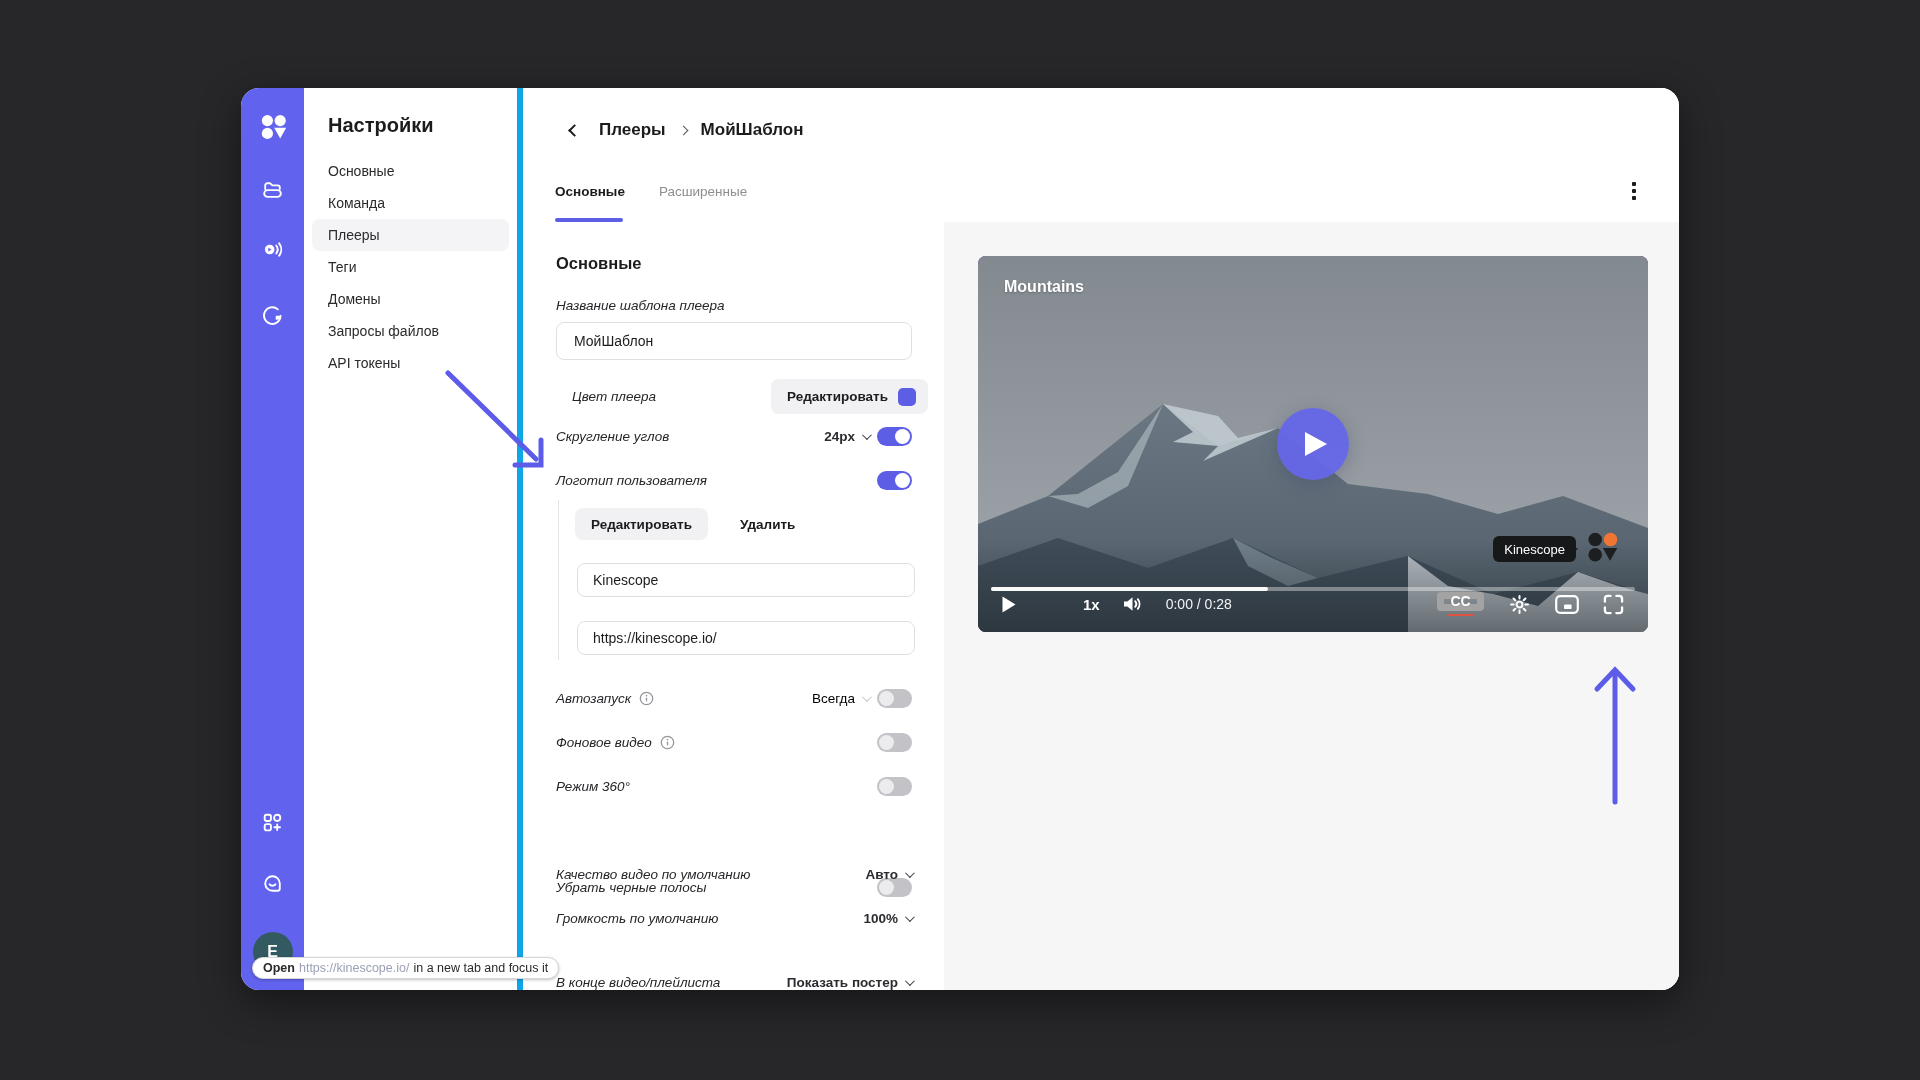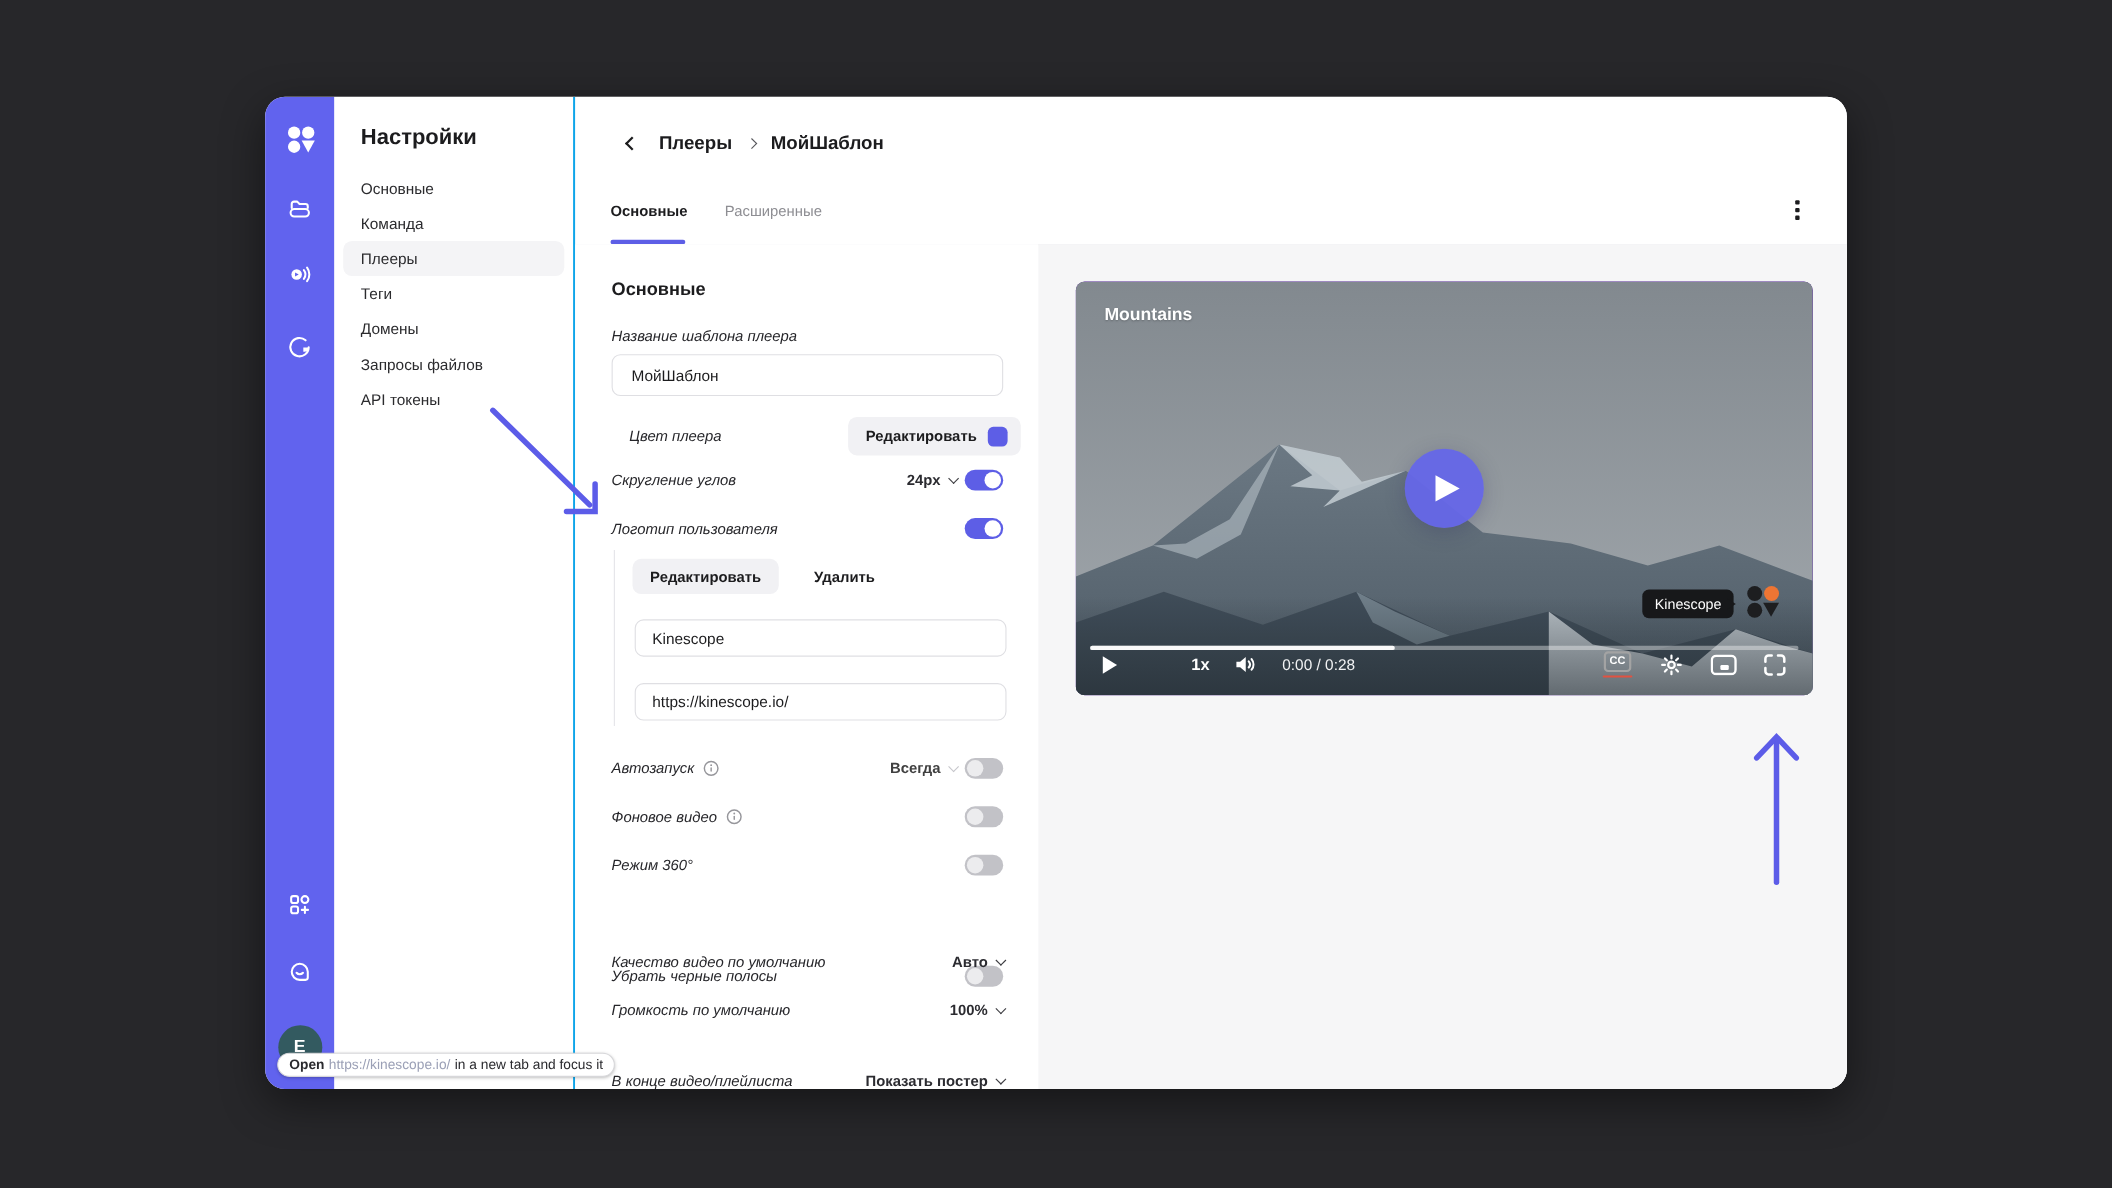--- a/index.html
+++ b/index.html
@@ -9,21 +9,21 @@
   
   .window{position:absolute;left:241px;top:88px;width:1438px;height:902px;background:#fff;
     border-radius:18px;overflow:hidden;box-shadow:0 12px 40px rgba(0,0,0,.45);}
 
   
   .rail{position:absolute;left:0;top:0;width:63px;height:100%;background:#6163ee;}
   .rail-item{position:absolute;left:50%;transform:translateX(-50%);display:flex;align-items:center;justify-content:center;cursor:pointer;}
   .rail svg{display:block;}
 
   
-  .snav{position:absolute;left:63px;top:0;width:219px;height:100%;background:#fff;border-right:2px solid #0ea5e9;}
+  .snav{position:absolute;left:63px;top:0;width:219px;height:100%;background:#fff;border-right:6px solid #0ea5e9;}
   .snav-title{position:absolute;left:24px;top:26px;font-size:20px;font-weight:700;color:#1c1c1e;}
   .snav-list{position:absolute;left:0;top:67px;width:100%;}
   .snav-item{height:32px;margin:0 8px;padding:0 16px;display:flex;align-items:center;border-radius:8px;
     font-size:14px;color:#2b2b2e;cursor:pointer;}
   .snav-item.active{background:#f4f4f6;}
 
   
   .content{position:absolute;left:282px;top:0;right:0;bottom:0;background:#fff;}
   .crumbs{position:absolute;left:40px;top:28px;height:28px;display:flex;align-items:center;gap:14px;}
   .crumb-back{width:22px;height:22px;display:flex;align-items:center;justify-content:center;cursor:pointer;}
@@ -49,21 +49,21 @@
   .t-input{position:absolute;left:33px;width:356px;height:38px;border:1px solid #dfdfe3;border-radius:8px;
     background:#fff;padding:0 17px;font-size:14px;color:#1c1c1e;outline:none;}
   .frow{position:absolute;left:33px;width:356px;height:28px;display:flex;align-items:center;justify-content:space-between;}
   .frow .left{display:flex;align-items:center;gap:8px;}
   .rbtn{display:flex;align-items:center;gap:10px;background:#f1f1f4;border-radius:8px;height:35px;padding:0 12px 0 16px;
     font-size:13.5px;font-weight:700;color:#1c1c1e;cursor:pointer;border:none;}
   .swatch{width:18px;height:18px;border-radius:5px;background:#5d5ee6;}
   .sel{display:flex;align-items:center;gap:7px;cursor:pointer;}
   .sel .v{font-size:13.5px;font-weight:600;color:#2b2b30;}
   .sel .chv{width:7px;height:7px;border-right:1.8px solid #3c3c41;border-bottom:1.8px solid #3c3c41;transform:rotate(45deg) translateY(-2px);}
-  .sel.muted .v{color:#404040;font-weight:700;}
+  .sel.muted .v{color:#000000;font-weight:400;}
   .sel.muted .chv{border-color:#c6c6cb;}
   .tg{width:35px;height:19px;border-radius:10px;position:relative;cursor:pointer;flex:none;}
   .tg.on{background:#5d5ee6;}
   .tg.off{background:#c2c2c7;}
   .tg i{position:absolute;top:2px;width:15px;height:15px;border-radius:50%;}
   .tg.on i{right:2px;background:#fff;}
   .tg.off i{left:2px;background:#ececee;}
   .ctrl-pair{display:flex;align-items:center;gap:8px;}
   .info-ic{width:15px;height:15px;flex:none;}
   .logo-group{position:absolute;left:35px;top:278px;width:354px;height:160px;border-left:1px solid #e4e4e8;padding-left:15px;}
@@ -87,22 +87,22 @@
   .p-progress{position:absolute;left:13px;right:13px;top:331px;height:4px;border-radius:2px;background:rgba(255,255,255,.38);cursor:pointer;}
   .p-progress .loaded{position:absolute;left:0;top:0;bottom:0;width:43%;border-radius:2px;background:rgba(255,255,255,.95);}
   .p-controls{position:absolute;left:0;right:0;bottom:8px;height:40px;display:flex;align-items:center;justify-content:space-between;
     padding:0 24px;}
   .pc-left{display:flex;align-items:center;gap:23px;}
   .pc-right{display:flex;align-items:center;gap:24px;}
   .pc-btn{display:flex;align-items:center;justify-content:center;cursor:pointer;}
   .speed{font-size:15px;font-weight:700;color:#fff;cursor:pointer;margin-left:44px;}
   .ptime{font-size:14px;color:#f2f3f4;}
   .ccwrap{display:flex;flex-direction:column;align-items:center;cursor:pointer;}
-  .ccbox{width:25px;height:19px;border:2px solid #a3a3a3;border-radius:4px;display:flex;align-items:center;justify-content:center;
-    font-size:10px;font-weight:700;color:#fff;}
+  .ccbox{width:47px;height:19px;border:7px solid #a3a3a3;border-radius:4px;display:flex;align-items:center;justify-content:center;
+    font-size:14px;font-weight:700;color:#fff;}
   .ccline{width:27px;height:2.5px;border-radius:1px;background:#e25241;margin-top:3px;}
 
   
   .arrows{position:absolute;inset:0;pointer-events:none;z-index:40;}
   .status-tip{position:absolute;left:252px;top:957px;height:22px;z-index:50;background:#fff;border:1px solid #d7d7da;
     border-radius:11px;display:flex;align-items:center;padding:0 10px;font-size:12.5px;color:#2a2a2e;white-space:nowrap;
     box-shadow:0 1px 3px rgba(0,0,0,.25);gap:4px;}
   .status-tip .op{font-weight:700;}
   .status-tip .url{color:#9ba0b6;}
   .avatar{position:absolute;left:50%;transform:translateX(-50%);top:844px;width:40px;height:40px;border-radius:50%;

